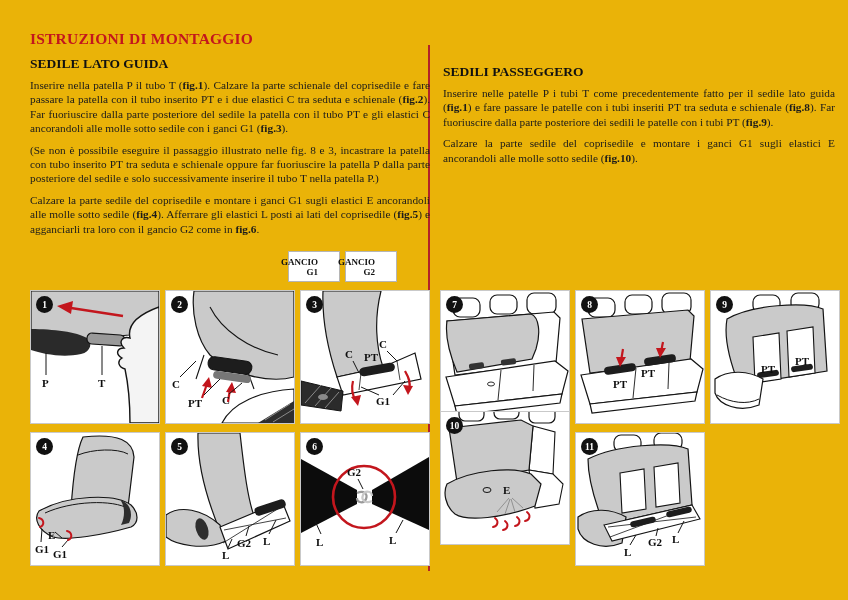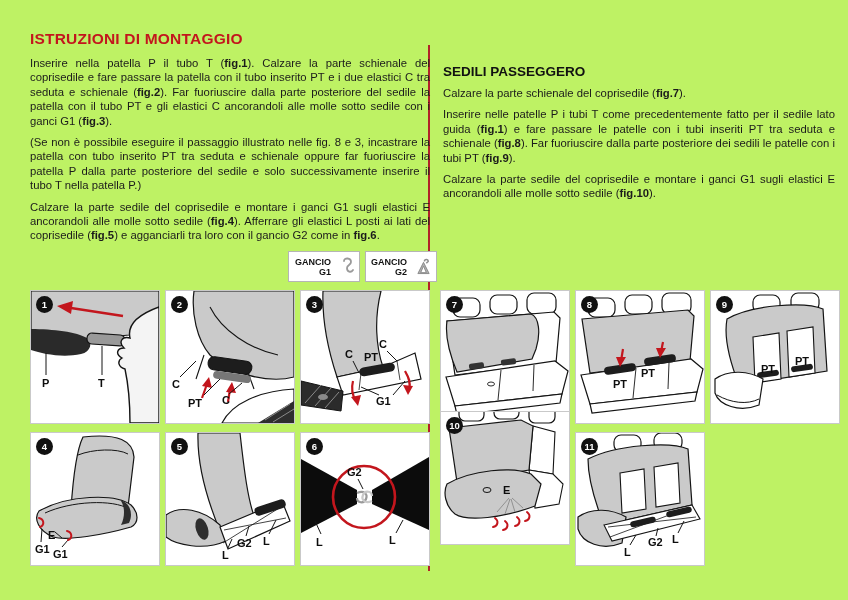--- a/index.html
+++ b/index.html
@@ -1,50 +1,50 @@
 <!DOCTYPE html>
 <html><head>
 <meta charset="utf-8">
 <style>
   * { margin:0; padding:0; box-sizing:border-box; }
   html,body { width:848px; height:600px; }
   body { background:#ffffff; font-family:"Liberation Sans", sans-serif; position:relative; overflow:hidden; }
-  .page { position:absolute; inset:0; background:#bef264; }
+  .page { position:absolute; inset:0; background:#eab308;font-family:Liberation Serif, serif; }
   .title { position:absolute; left:30px; top:30px; font-size:15.5px; font-weight:bold; color:#c3161d; letter-spacing:.2px; }
   .divider { position:absolute; left:428px; top:45px; width:2px; height:526px; background:#b22329; }
   .col { position:absolute; font-size:11.3px; line-height:14.4px; color:#1b1b1b; text-align:justify; }
   .col h2 { font-size:13.5px; line-height:16px; font-weight:bold; color:#111; margin-bottom:6px; text-align:left; }
   .col p { margin-bottom:7px; }
   .left-col { left:30px; top:56px; width:400px; }
   .right-col { left:443px; top:64px; width:392px; }
   .hooks { position:absolute; left:288px; top:251px; display:flex; gap:5px; }
-  .hook-box { width:72px; height:31px; border:1px solid #b5b5b5; background:#fff; display:flex; align-items:center; justify-content:flex-end; padding:2px 5px; gap:9px; }
+  .hook-box { width:52px; height:31px; border:1px solid #b5b5b5; background:#fff; display:flex; align-items:center; justify-content:flex-end; padding:2px 5px; gap:16px; }
   .hook-text { text-align:right; font-size:9px; font-weight:bold; line-height:10px; color:#111; }
   .panel { position:absolute; width:130px; height:134px; border:1px solid #c9c9c9; background:#fff; }
   .badge { position:absolute; left:5px; top:5px; width:17px; height:17px; border-radius:50%; background:#111; color:#fff; font-size:9.5px; font-weight:bold; display:flex; align-items:center; justify-content:center; z-index:3; }
   .plabel { position:absolute; font-size:11px; font-weight:bold; color:#0d0d0d; z-index:2; white-space:nowrap; }
   svg.draw { position:absolute; inset:0; width:128px; height:132px; }
 </style>
 </head>
 <body>
 
 <div class="page">
 
   <h1 class="title">ISTRUZIONI DI MONTAGGIO</h1>
   <div class="divider"></div>
 
   <section class="col left-col">
+    <h2>SEDILE LATO GUIDA</h2>
     <p>Inserire nella patella P il tubo T (<b>fig.1</b>). Calzare la parte schienale del coprisedile e fare passare la patella con il tubo inserito PT e i due elastici C tra seduta e schienale (<b>fig.2</b>). Far fuoriuscire dalla parte posteriore del sedile la patella con il tubo PT e gli elastici C ancorandoli alle molle sotto sedile con i ganci G1 (<b>fig.3</b>).</p>
     <p>(Se non è possibile eseguire il passaggio illustrato nelle fig. 8 e 3, incastrare la patella con tubo inserito PT tra seduta e schienale oppure far fuoriuscire la patella P dalla parte posteriore del sedile e solo successivamente inserire il tubo T nella patella P.)</p>
     <p>Calzare la parte sedile del coprisedile e montare i ganci G1 sugli elastici E ancorandoli alle molle sotto sedile (<b>fig.4</b>). Afferrare gli elastici L posti ai lati del coprisedile (<b>fig.5</b>) e agganciarli tra loro con il gancio G2 come in <b>fig.6</b>.</p>
   </section>
 
   <section class="col right-col">
     <h2>SEDILI PASSEGGERO</h2>
-    <p>Calzare la parte schienale del coprisedile (<b>fig.7</b>).</p>
     <p>Inserire nelle patelle P i tubi T come precedentemente fatto per il sedile lato guida (<b>fig.1</b>) e fare passare le patelle con i tubi inseriti PT tra seduta e schienale (<b>fig.8</b>). Far fuoriuscire dalla parte posteriore dei sedili le patelle con i tubi PT (<b>fig.9</b>).</p>
     <p>Calzare la parte sedile del coprisedile e montare i ganci G1 sugli elastici E ancorandoli alle molle sotto sedile (<b>fig.10</b>).</p>
   </section>
 
   <div class="hooks">
     <div class="hook-box">
       <div class="hook-text">
         <div>GANCIO</div>
         <div>G1</div>
       </div>

